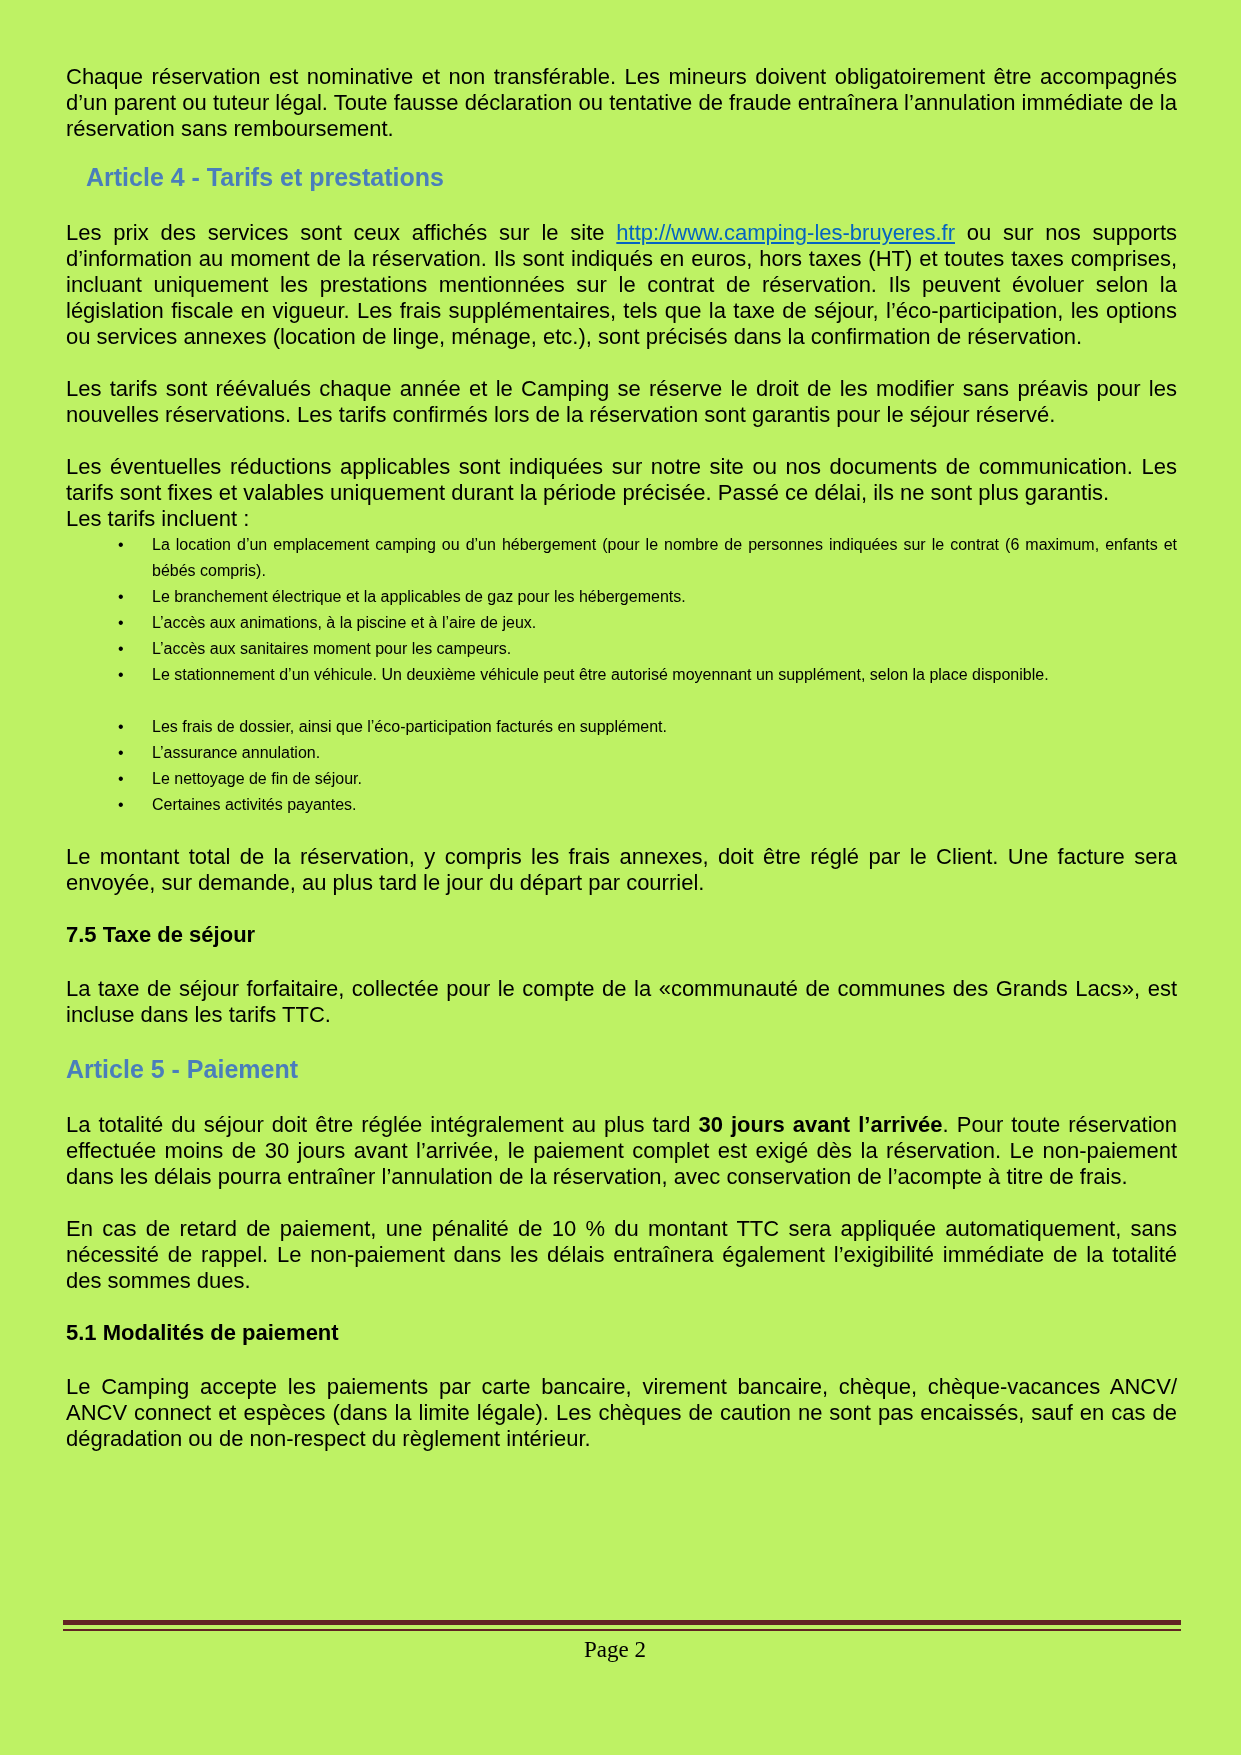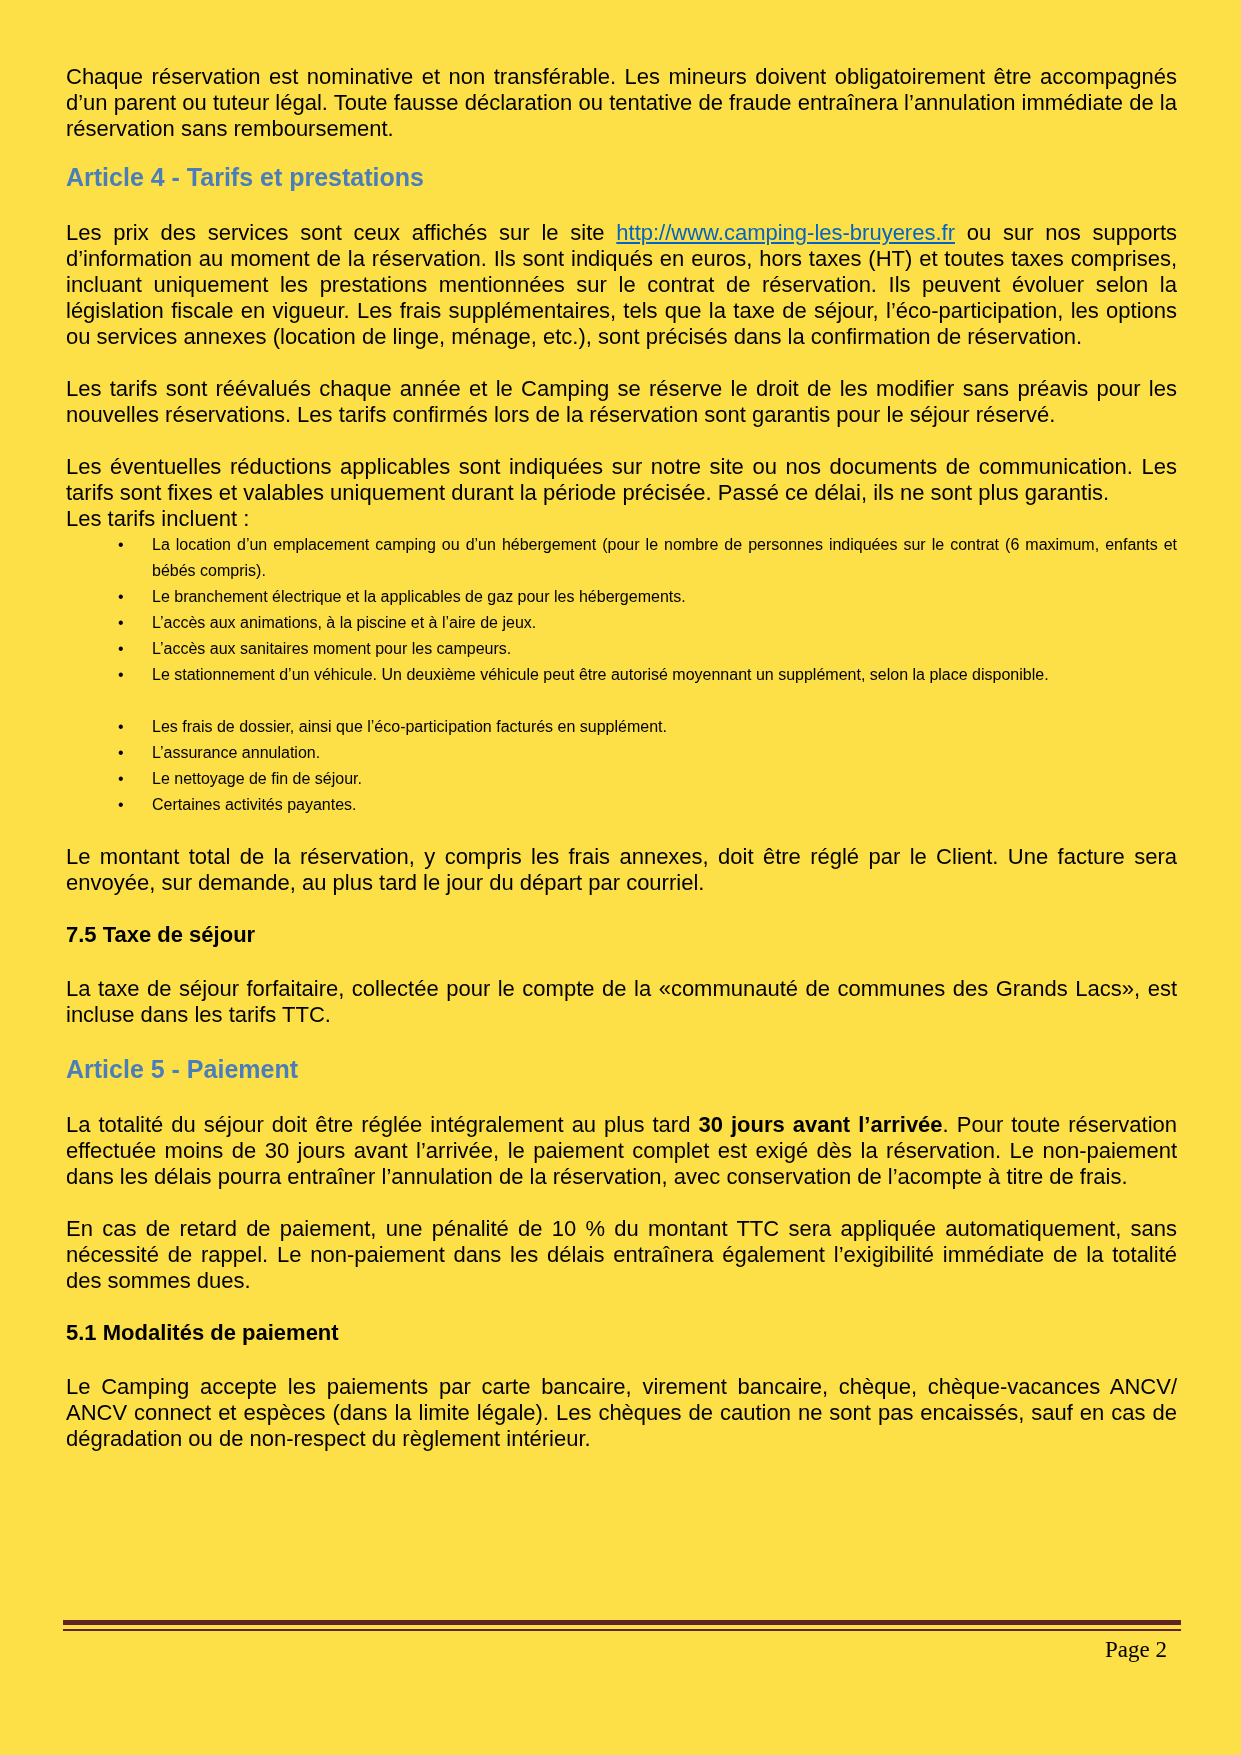--- a/index.html
+++ b/index.html
@@ -8,40 +8,40 @@
     width: 1241px;
     height: 1755px;
     position: relative;
     font-family: "Liberation Sans", sans-serif;
     color: #000000;
     overflow: hidden;
   }
   .page {
     position: absolute;
     inset: 0;
-    background: #fde047;
+    background: #bef264;
   }
   .content {
     padding: 64px 64px 0 66px;
   }
   .body-text {
     font-size: 22px;
     line-height: 26px;
     text-align: justify;
     margin: 0 0 26px 0;
   }
   .no-gap { margin-bottom: 0; }
   .article-heading {
     font-size: 25px;
     line-height: 30px;
     font-weight: bold;
     color: #4A7EBB;
     margin: 0 0 28px 0;
   }
-  .article-heading.first { margin-top: -6px; }
+  .article-heading.first { margin-top: -6px; margin-left: 20px; }
   .article-heading.later { margin-top: 12px; }
   .sub-heading {
     font-size: 22px;
     line-height: 26px;
     font-weight: bold;
     color: #000000;
     margin: 18px 0 28px 0;
   }
   .bullet-list {
     list-style: none;
@@ -71,21 +71,21 @@
     top: 1620px;
   }
   .footer-rule {
     height: 11px;
     border-top: 5px solid #622423;
     border-bottom: 2px solid #622423;
   }
   .footer-text {
     margin-top: 5px;
     padding-right: 14px;
-    text-align: right;
+    text-align: center;
     font-family: "Liberation Serif", serif;
     font-size: 23px;
     line-height: 28px;
     color: #000000;
   }
 </style>
 </head>
 <body>
 
 <div class="page">

